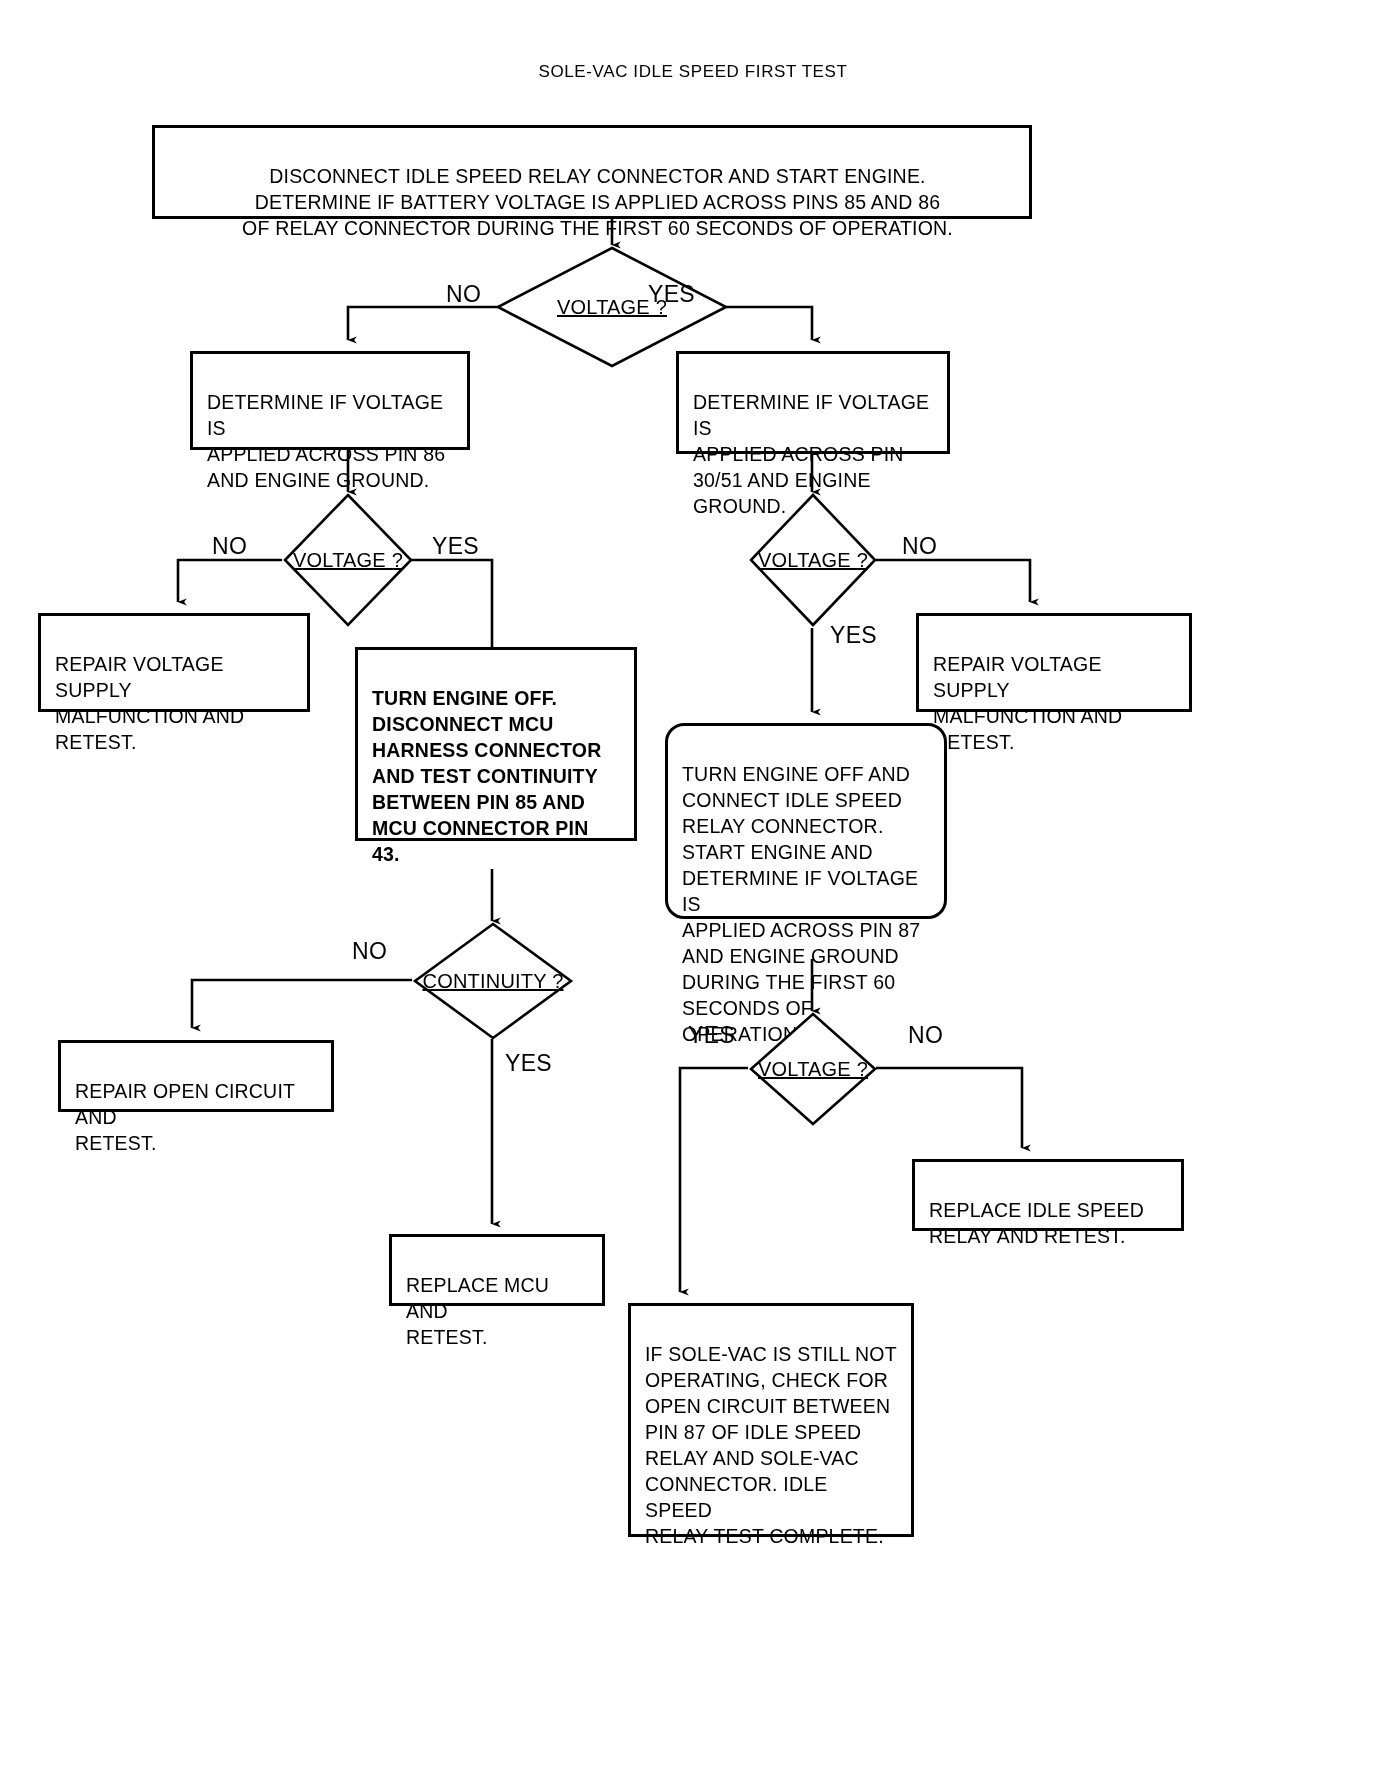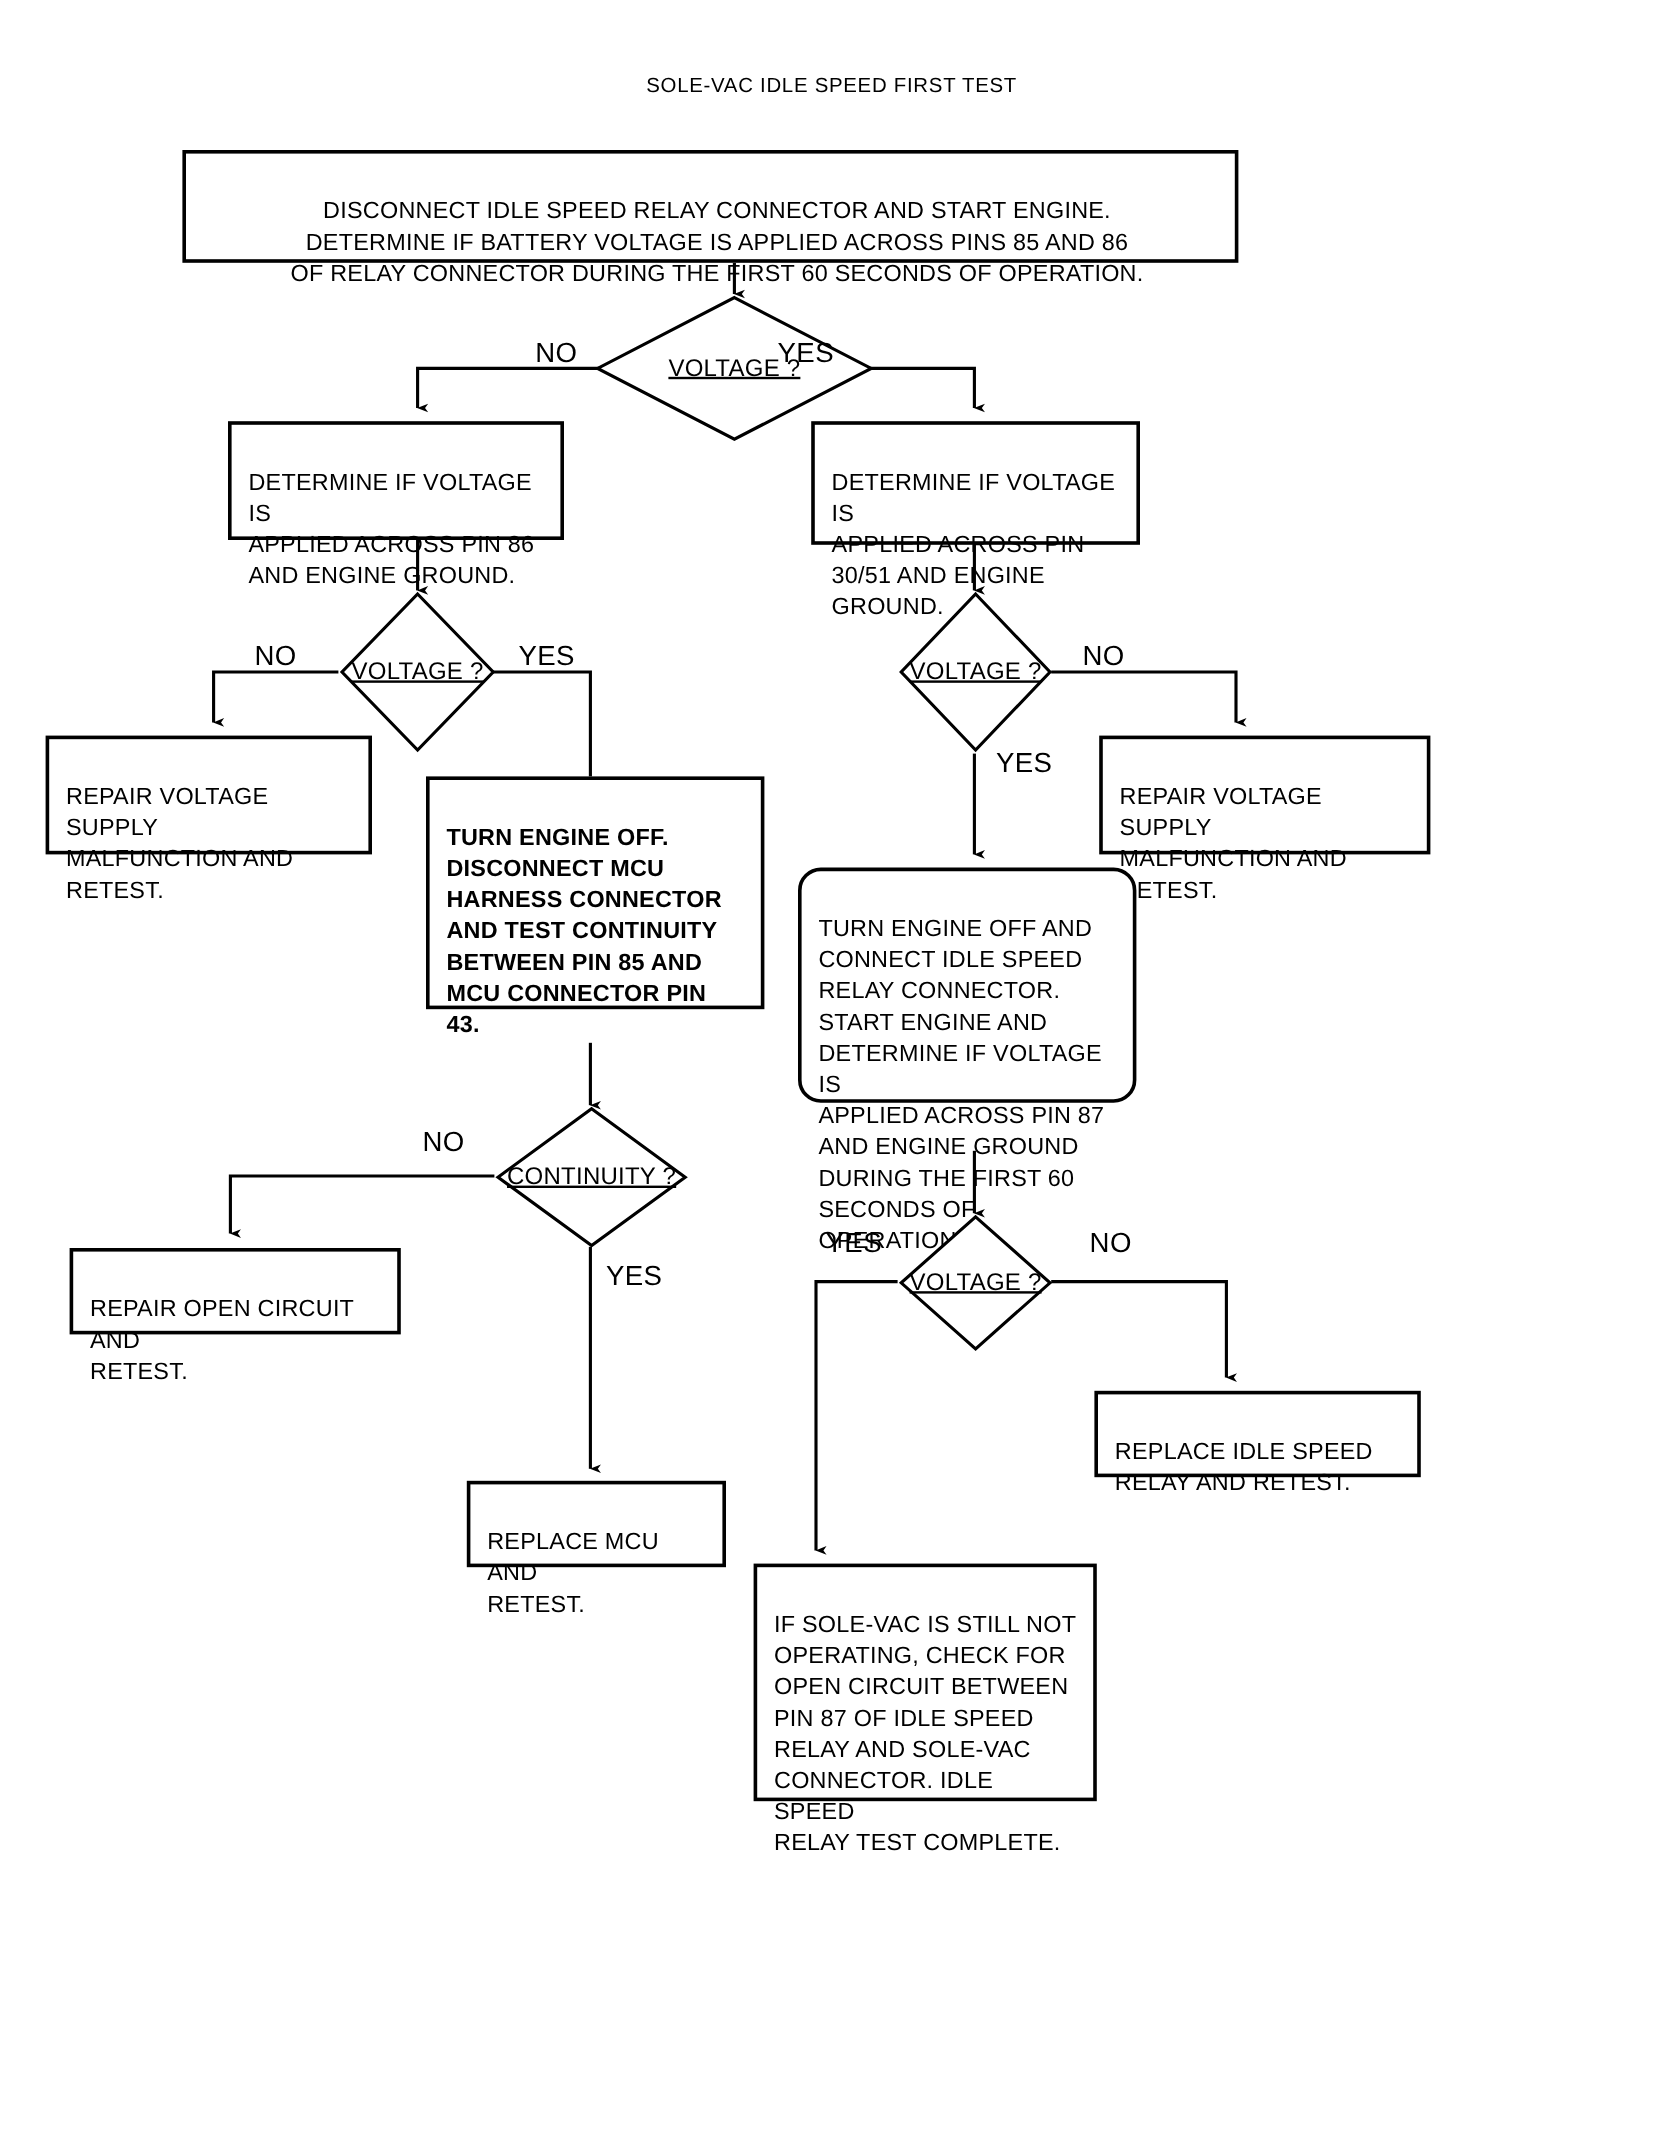--- a/index.html
+++ b/index.html
@@ -208,21 +208,21 @@
   <div class="pbox" style="left:912px;top:1159px;width:272px;height:72px;">
     <span>REPLACE IDLE SPEED
 RELAY AND RETEST.</span>
   </div>
 
   <div class="pbox" style="left:389px;top:1234px;width:216px;height:72px;">
     <span>REPLACE MCU AND
 RETEST.</span>
   </div>
 
-  <div class="pbox" style="left:628px;top:1303px;width:286px;height:198px;">
+  <div class="pbox" style="left:628px;top:1303px;width:286px;height:234px;">
     <span>IF SOLE-VAC IS STILL NOT
 OPERATING, CHECK FOR
 OPEN CIRCUIT BETWEEN
 PIN 87 OF IDLE SPEED
 RELAY AND SOLE-VAC
 CONNECTOR. IDLE SPEED
 RELAY TEST COMPLETE.</span>
   </div>
 
 </div>

